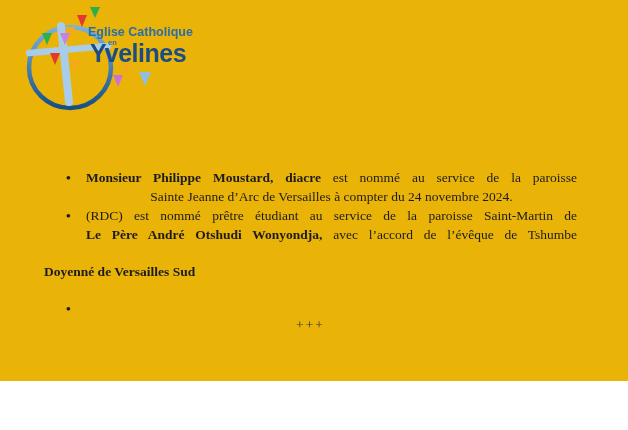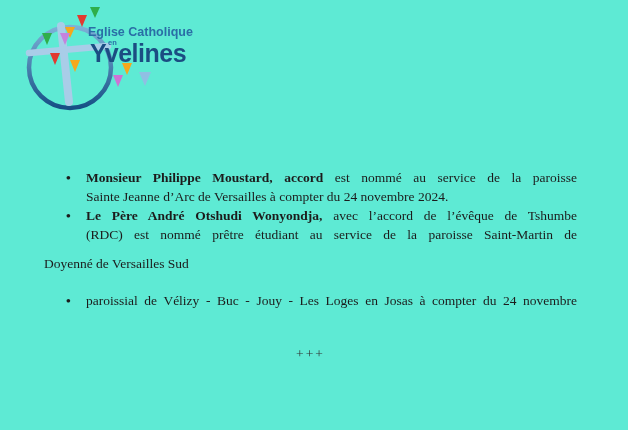--- a/index.html
+++ b/index.html
@@ -3,22 +3,22 @@
 <meta charset="utf-8">
 <style>
   html, body {
     margin: 0;
     padding: 0;
     background: #ffffff;
   }
   #page {
     position: relative;
     width: 628px;
-    height: 430px;
-    background: #5eead4;
+    height: 381px;
+    background: #eab308;
     overflow: hidden;
     font-family: "Liberation Serif", serif;
     color: #1c1c1c;
   }
 
   
   #logo {
     position: absolute;
     left: 18px;
     top: 5px;
@@ -51,29 +51,29 @@
     line-height: 19px;
     font-weight: 700;
   }
   .jline {
     text-align: justify;
     text-align-last: justify;
     height: 19px;
     overflow: hidden;
   }
   .lline {
-    text-align: left;
+    text-align: center;
     height: 19px;
     overflow: hidden;
   }
   .b { font-weight: 700; }
   #deanery-heading {
-    margin-top: 10px;
+    margin-top: 18px;
     height: 19px;
-    font-weight: 400;
+    font-weight: 700;
   }
   #bullet3 { margin-top: 18px; }
   #footer-mark {
     margin-top: 34px;
     height: 19px;
     text-align: center;
     letter-spacing: 2px;
     color: #333333;
   }
 </style>
@@ -110,33 +110,32 @@
       <text class="logo-title" x="70" y="31" font-size="12.5" fill="#2a6ea6">Eglise Catholique</text>
       <text class="logo-title" x="90" y="40" font-size="7.5" fill="#2a6ea6">en</text>
       <text class="logo-title" x="72" y="57" font-size="25" letter-spacing="-0.5" fill="#1b4d82">Yvelines</text>
     </svg>
   </div>
 
   <div id="doc">
 
     <div class="bullet-item" id="bullet1">
       <span class="marker">•</span>
-      <div class="jline"><span class="b">Monsieur Philippe Moustard, accord</span> <span>est nommé au service de la paroisse</span></div>
+      <div class="jline"><span class="b">Monsieur Philippe Moustard, diacre</span> <span>est nommé au service de la paroisse</span></div>
       <div class="lline">Sainte Jeanne d’Arc de Versailles à compter du 24 novembre 2024.</div>
     </div>
 
     <div class="bullet-item" id="bullet2">
       <span class="marker">•</span>
+      <div class="jline">(RDC) est nommé prêtre étudiant au service de la paroisse Saint-Martin de</div>
       <div class="jline"><span class="b">Le Père André Otshudi Wonyondja,</span> <span>avec l’accord de l’évêque de Tshumbe</span></div>
-      <div class="jline">(RDC) est nommé prêtre étudiant au service de la paroisse Saint-Martin de</div>
     </div>
 
     <div id="deanery-heading">Doyenné de Versailles Sud</div>
 
     <div class="bullet-item" id="bullet3">
       <span class="marker">•</span>
-      <div class="jline">paroissial de Vélizy - Buc - Jouy - Les Loges en Josas à compter du 24 novembre</div>
     </div>
 
     <div id="footer-mark">+++</div>
 
   </div>
 </div>
 
 </body></html>

